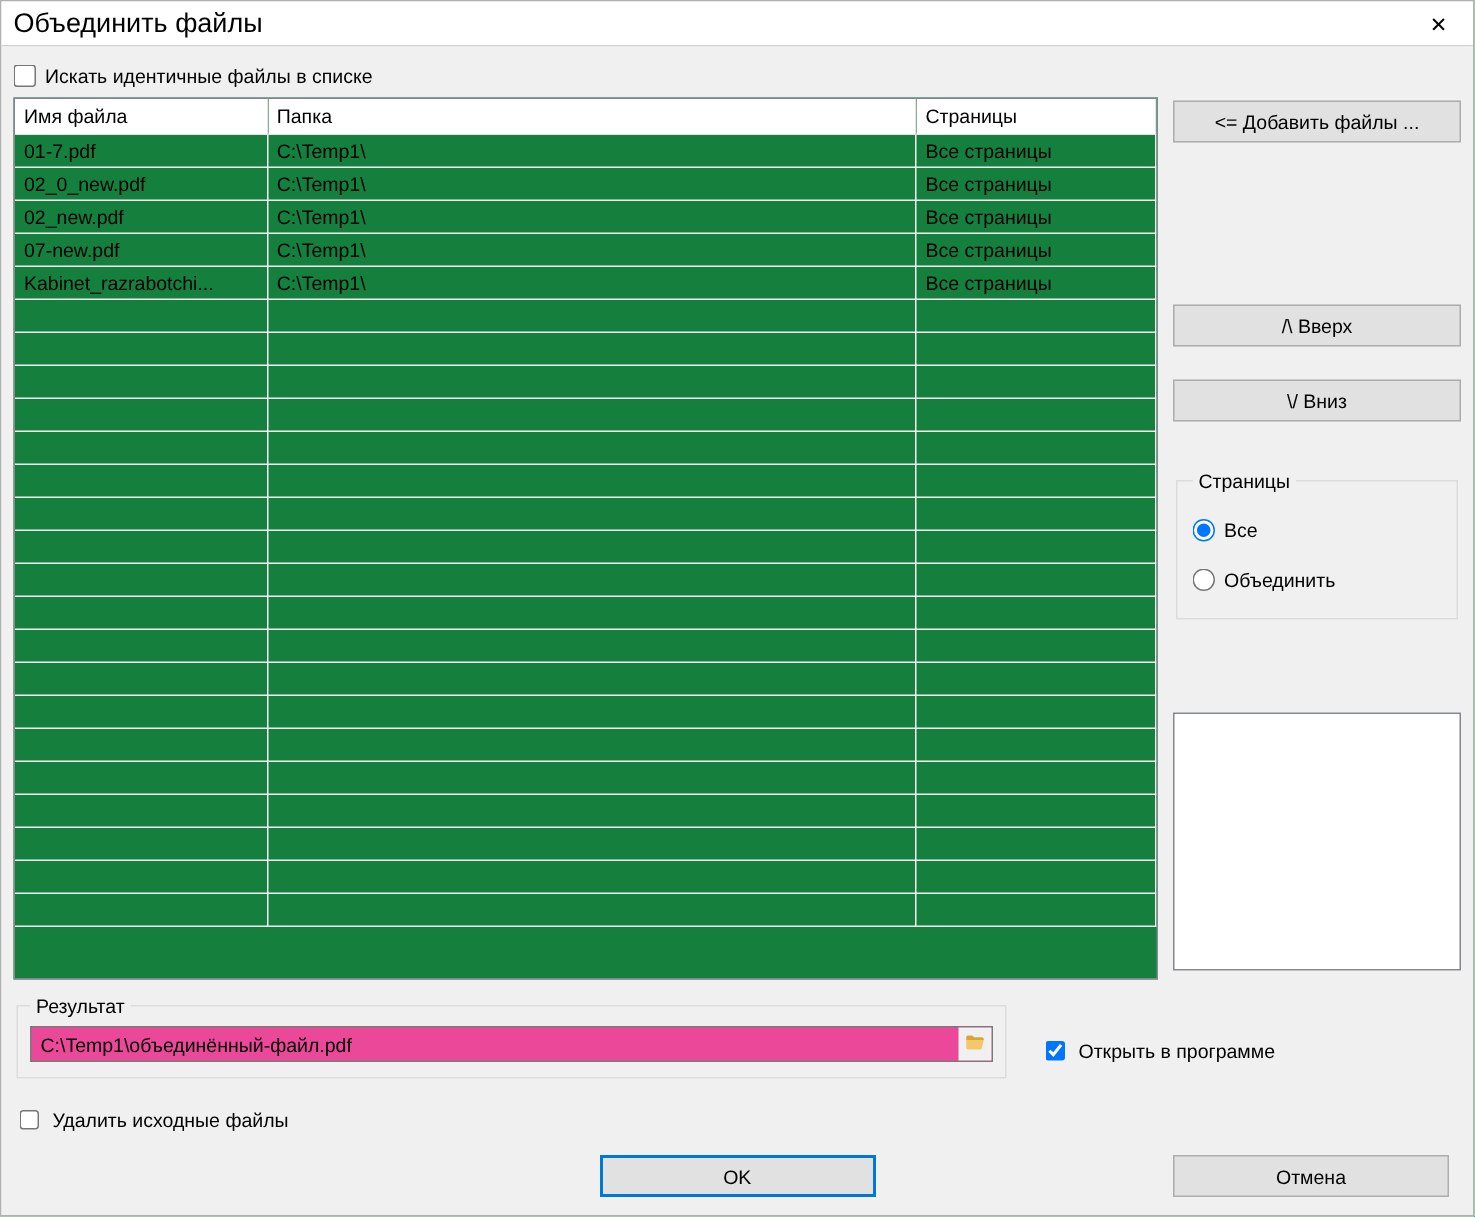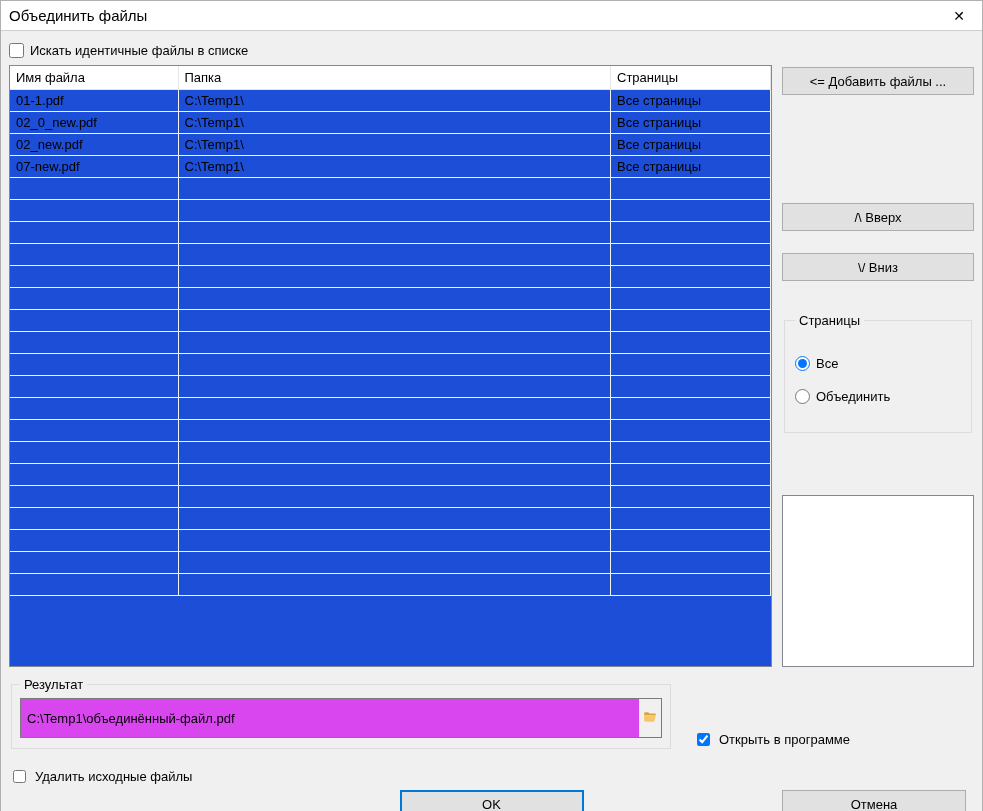--- a/index.html
+++ b/index.html
@@ -1,51 +1,51 @@
 <!DOCTYPE html>
 <html><head>
 <meta charset="utf-8">
 <style>
   * { box-sizing: border-box; }
   html, body { margin:0; padding:0; font-family: "Segoe UI", Tahoma, sans-serif; font-size:13px; color:#000; }
   .window { width:983px; height:811px; background:#fff; border:1px solid #b0b0b0; display:flex; flex-direction:column; }
   .titlebar { height:30px; background:#fff; border-bottom:1px solid #d0d0d0; display:flex; align-items:center; justify-content:space-between; padding:0 8px 0 8px; }
-  .titlebar-title { font-size:15px; }
+  .titlebar-title { font-size:18px; }
   .titlebar-close { width:30px; height:30px; display:flex; align-items:center; justify-content:center; cursor:pointer; }
   .close-x { font-size:14px; }
   .body { flex:1; background:#f0f0f0; padding:8px 8px 4px 8px; display:flex; flex-direction:column; }
   .top-row { display:flex; gap:10px; flex:1; min-height:0;justify-content:center; }
   .left-col { flex:1; display:flex; flex-direction:column; min-width:0; }
   .right-col { width:192px; display:flex; flex-direction:column; gap:6px; }
   .checkbox-row { display:flex; align-items:center; gap:6px; margin-bottom:4px; height:22px; }
   .checkbox-row input[type=checkbox] { width:15px; height:15px; margin:0; }
-  .table-wrap { flex:1; background:#1d4ed8; border:1px solid #828790; overflow:auto; }
+  .table-wrap { flex:1; background:#15803d; border:1px solid #828790; overflow:auto; }
   table { border-collapse:collapse; width:100%; table-layout:fixed; }
   col.c1 { width:168px; }
   col.c2 { width:auto; }
   col.c3 { width:160px; }
   thead th { text-align:left; font-weight:normal; background:#fff; border-right:1px solid #e5e5e5; border-bottom:1px solid #e5e5e5; padding:4px 6px; position:sticky; top:0; }
   tbody td { padding:3px 6px; white-space:nowrap; overflow:hidden; text-overflow:ellipsis; border-right:1px solid #f3f3f3; border-bottom:1px solid #f3f3f3; height:22px; }
   tbody tr.empty td { height:22px; }
   .side-btn { height:28px; background:#e1e1e1; border:1px solid #adadad; cursor:pointer; font:inherit; display:flex; align-items:center; justify-content:center; gap:4px; }
   .spacer-lg { height:74px; }
   .pages-group { border:1px solid #dcdcdc; padding:10px 10px 10px 10px; margin-top:26px; }
   .pages-group legend { padding:0 4px; font-size:13px; }
-  .radio-row { display:flex; align-items:center; gap:6px; margin:18px 0; }
+  .radio-row { display:flex; align-items:center; gap:6px; margin:8px 0; }
   .radio-row input[type=radio] { width:15px; height:15px; margin:0; }
   .preview-box { margin-top:56px; height:172px; background:#fff; border:1px solid #828790; }
   .result-group { border:1px solid #dcdcdc; margin-top:10px; padding:6px 8px 10px 8px; position:relative; width:660px; }
   .result-group legend { padding:0 4px; }
   .result-row { display:flex; align-items:center; gap:6px; }
   .result-input-wrap { flex:1; position:relative; display:flex; }
-  .result-input { flex:1; height:40px; padding:2px 28px 2px 6px; font:inherit; border:1px solid #7a7a7a; background:#d946ef; }
+  .result-input { flex:1; height:24px; padding:2px 28px 2px 6px; font:inherit; border:1px solid #7a7a7a; background:#ec4899; }
   .browse-btn { position:absolute; right:1px; top:1px; bottom:1px; width:22px; border:none; background:#f0f0f0; cursor:pointer; display:flex; align-items:center; justify-content:center; }
-  .result-line { display:flex; align-items:flex-end; gap:20px; }
+  .result-line { display:flex; align-items:center; gap:20px; }
   .open-inline { display:flex; align-items:center; gap:6px; margin-top:28px; }
-  .delete-row { display:flex; align-items:center; gap:6px; margin-top:18px; }
+  .delete-row { display:flex; align-items:center; gap:6px; margin-top:18px; margin-bottom:10px; }
   .bottom-bar { display:flex; justify-content:center; align-items:center; gap:200px; padding:4px 8px 8px 8px; position:relative; }
   .btn-ok { width:184px; height:28px; background:#e1e1e1; border:2px solid #0078d7; cursor:pointer; font:inherit; }
   .btn-cancel { width:184px; height:28px; background:#e1e1e1; border:1px solid #adadad; cursor:pointer; font:inherit; position:absolute; right:8px; }
   .folder-icon svg { width:14px; height:14px; }
 </style>
 </head>
 <body>
 
 <div class="window">
   <div class="titlebar">
@@ -72,36 +72,41 @@
               </colgroup>
             <thead>
               <tr>
                 <th>Имя файла</th>
                 <th>Папка</th>
                 <th>Страницы</th>
               </tr>
             </thead>
             <tbody id="files-tbody">
                 <tr>
-                  <td>01-1.pdf</td>
+                  <td>01-7.pdf</td>
                   <td>C:\Temp1\</td>
                   <td>Все страницы</td>
                 </tr>
                 <tr>
                   <td>02_0_new.pdf</td>
                   <td>C:\Temp1\</td>
                   <td>Все страницы</td>
                 </tr>
                 <tr>
                   <td>02_new.pdf</td>
                   <td>C:\Temp1\</td>
                   <td>Все страницы</td>
                 </tr>
                 <tr>
                   <td>07-new.pdf</td>
+                  <td>C:\Temp1\</td>
+                  <td>Все страницы</td>
+                </tr>
+                <tr>
+                  <td>Kabinet_razrabotchi...</td>
                   <td>C:\Temp1\</td>
                   <td>Все страницы</td>
                 </tr>
                 <tr class="empty">
                   <td>&nbsp;</td>
                   <td>&nbsp;</td>
                   <td>&nbsp;</td>
                 </tr>
                 <tr class="empty">
                   <td>&nbsp;</td>

